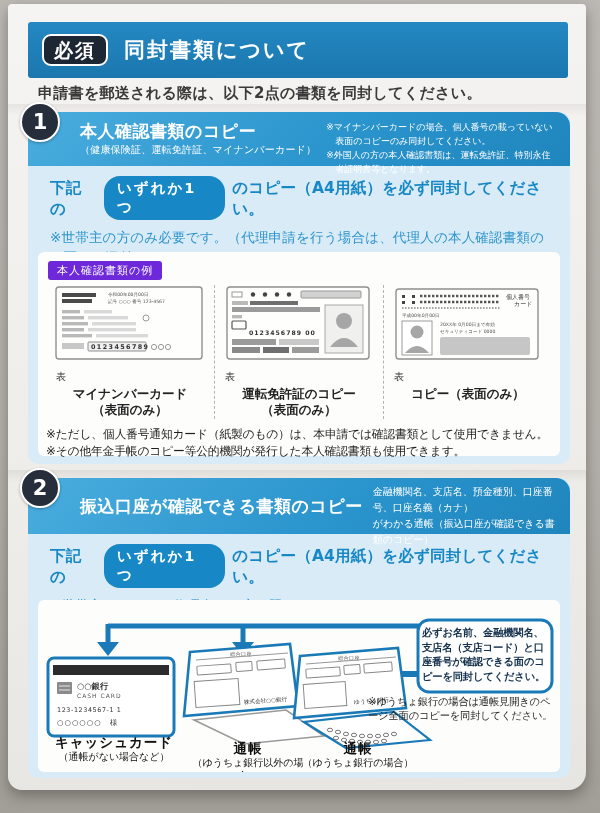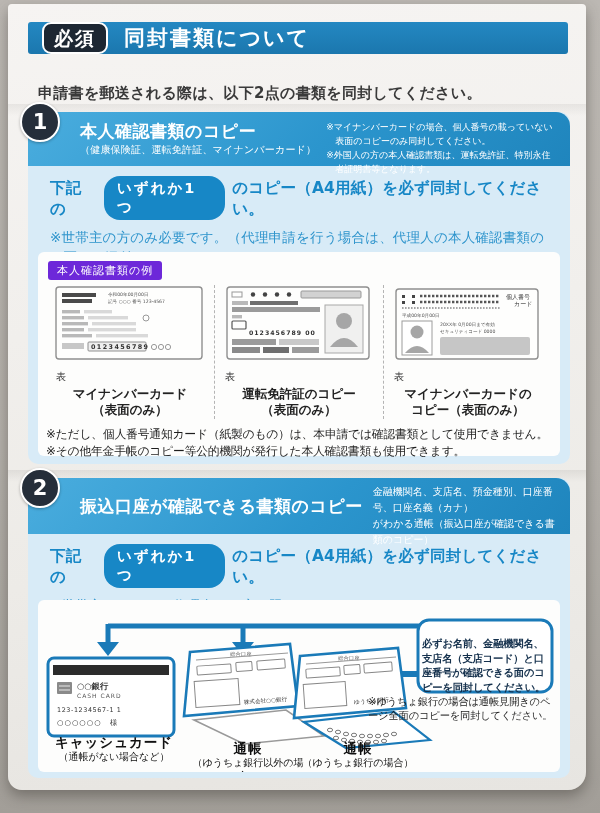--- a/index.html
+++ b/index.html
@@ -15,21 +15,21 @@
     border-radius:4px 4px 18px 14px;
     box-shadow:0 6px 14px rgba(60,55,50,.45);
   }
   .crease{position:absolute;left:0;right:0;pointer-events:none;}
   .crease.c1{top:100px;height:12px;background:linear-gradient(180deg,rgba(110,105,100,.10),rgba(255,255,255,0));}
   .crease.c2{top:466px;height:12px;background:linear-gradient(180deg,rgba(110,105,100,.12),rgba(255,255,255,0));}
   .crease.v1{left:536px;right:auto;top:180px;width:7px;height:150px;background:linear-gradient(90deg,rgba(120,115,110,.10),rgba(255,255,255,0));}
 
   
   .banner{
-    position:absolute;left:20px;top:18px;width:540px;height:32px;
+    position:absolute;left:20px;top:18px;width:540px;height:56px;
     background:linear-gradient(180deg,#2488c2 0%,#1b77ae 100%);
     border-radius:3px;display:flex;align-items:center;gap:16px;padding:0 14px;box-sizing:border-box;
   }
   .badge{
     background:#1d2733;color:#fff;font-weight:bold;font-size:19px;letter-spacing:2px;
     border:2.5px solid #fff;border-radius:9px;padding:2px 10px;line-height:1.3;
   }
   .banner-title{color:#fff;font-weight:bold;font-size:21px;letter-spacing:2px;}
 
   .intro{position:absolute;left:30px;top:80px;font-size:15px;font-weight:bold;color:#3a3a3a;letter-spacing:.3px;}
@@ -78,21 +78,21 @@
   .foot-notes{margin-top:7px;font-size:11.8px;color:#1e1e1e;line-height:1.45;letter-spacing:-.2px;}
   .foot-notes div{padding-left:1em;text-indent:-1em;}
 
   
   .whitebox2{
     position:absolute;left:10px;right:10px;top:122px;bottom:6px;background:#fdfdfc;
     border-radius:6px;box-sizing:border-box;overflow:hidden;
   }
   .diagram-svg{position:absolute;left:0;top:0;width:522px;height:172px;}
   .bubble-text{
-    position:absolute;left:384px;top:36px;width:126px;color:#15314d;font-weight:bold;
+    position:absolute;left:384px;top:25px;width:126px;color:#15314d;font-weight:bold;
     font-size:10.3px;line-height:1.42;letter-spacing:-.2px;
   }
   .item-label{position:absolute;text-align:center;color:#111;}
   .item-label .main{font-size:13.5px;font-weight:bold;letter-spacing:1px;line-height:1.2;}
   .item-label .sub{font-size:10px;line-height:1.3;}
   .lab-cash{left:0px;top:134px;width:152px;}
   .lab-pb1{left:146px;top:140px;width:128px;}
   .lab-pb2{left:256px;top:140px;width:128px;}
   .yucho-note{position:absolute;left:330px;top:94px;width:192px;color:#1e1e1e;
     font-size:10.3px;line-height:1.4;letter-spacing:-.2px;}
@@ -216,21 +216,20 @@
             <text x="14" y="32" font-size="4.6" fill="#555">平成00年0月00日</text>
             <rect x="14" y="36" width="30" height="34" fill="#ffffff" stroke="#9c9c9c" stroke-width="1"></rect>
             <circle cx="29" cy="47" r="6.5" fill="#a6a6a6"></circle>
             <path d="M17 68 q12 -14 24 0 Z" fill="#a6a6a6"></path>
             <text x="52" y="41" font-size="4.6" fill="#555">20XX年 0月00日まで有効</text>
             <text x="52" y="48" font-size="4.6" fill="#555">セキュリティコード 0000</text>
             <rect x="52" y="52" width="90" height="18" rx="2" fill="#c6c6c6"></rect>
           </svg>
           <div class="card-side">表</div>
           <div class="card-caption">
-            <div>マイナンバーカードの</div>
             <div>コピー（表面のみ）</div>
           </div>
         </div>
       </div>
 
       <div class="foot-notes">
         <div>※ただし、個人番号通知カード（紙製のもの）は、本申請では確認書類として使用できません。</div>
         <div>※その他年金手帳のコピー等公的機関が発行した本人確認書類も使用できます。</div>
       </div>
     </div>

